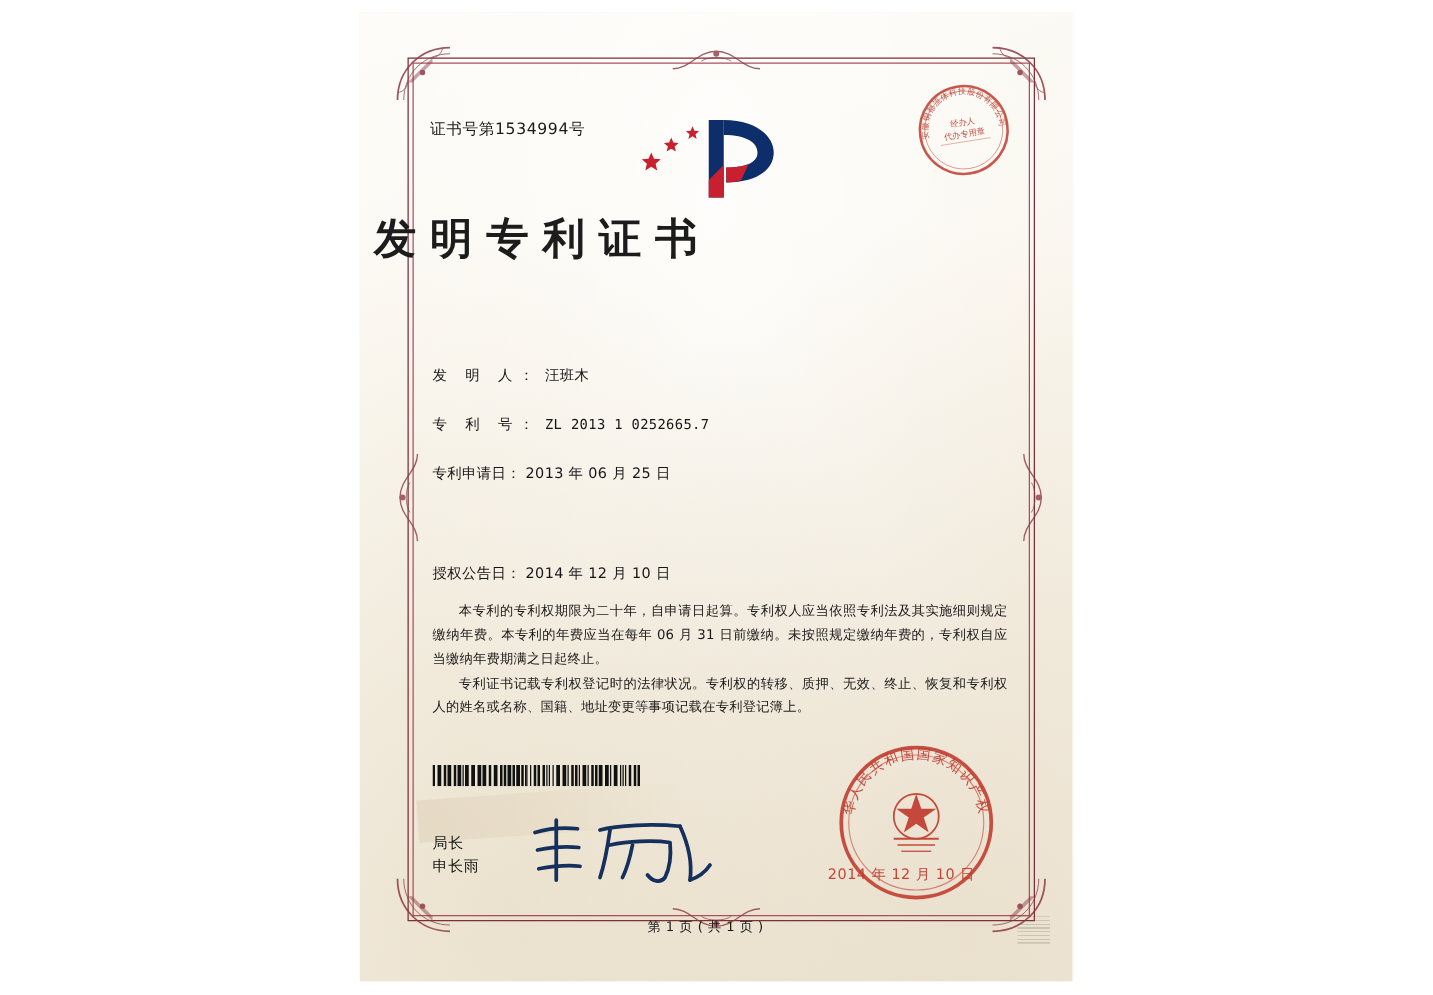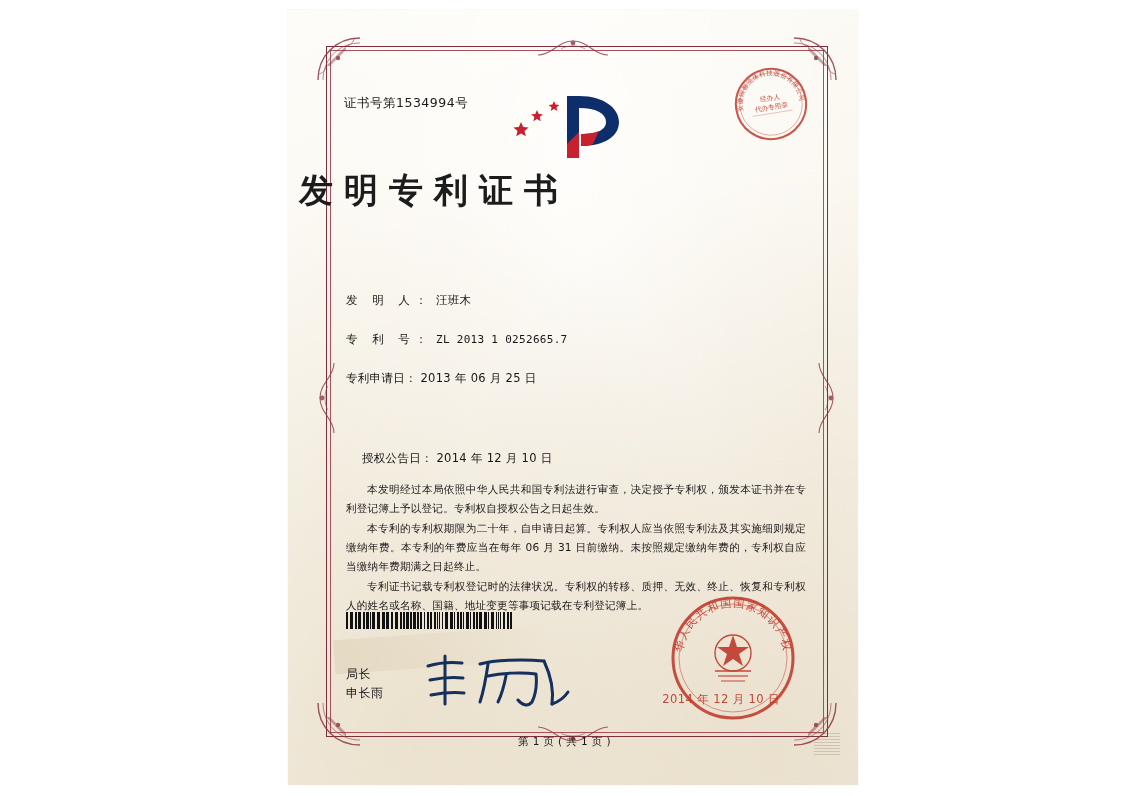--- a/index.html
+++ b/index.html
@@ -140,21 +140,21 @@
     display: inline-block;
     letter-spacing: 0.3px;
   }
   .field.sp .lbl { letter-spacing: 5.5px; }
 
   #f-title   { top: 242px; }
   #f-inventor{ top: 283px; }
   #f-patno   { top: 322px; }
   #f-appdate { top: 361px; }
   #f-owner   { top: 404px; }
-  #f-grant   { top: 441px; margin-left: 16px; }
+  #f-grant   { top: 441px; }
 
   .mono { font-family: "DejaVu Sans Mono", monospace; font-size: 11px; letter-spacing: 0.2px; }
 
   
   #body-text {
     position: absolute;
     left: 58px;
     right: 52px;
     top: 470px;
     font-family: "DejaVu Sans", sans-serif;
@@ -364,21 +364,20 @@
   <div class="field" id="f-appdate">
     <span class="lbl">专利申请日：</span>
     <span class="val">2013 年 06 月 25 日</span>
   </div>
   <div class="field" id="f-grant">
     <span class="lbl">授权公告日：</span>
     <span class="val">2014 年 12 月 10 日</span>
   </div>
 
   <div id="body-text">
-    <p>本发明经过本局依照中华人民共和国专利法进行审查，决定授予专利权，颁发本证书并在专利登记簿上予以登记。专利权自授权公告之日起生效。</p>
     <p>本专利的专利权期限为二十年，自申请日起算。专利权人应当依照专利法及其实施细则规定缴纳年费。本专利的年费应当在每年 06 月 31 日前缴纳。未按照规定缴纳年费的，专利权自应当缴纳年费期满之日起终止。</p>
     <p>专利证书记载专利权登记时的法律状况。专利权的转移、质押、无效、终止、恢复和专利权人的姓名或名称、国籍、地址变更等事项记载在专利登记簿上。</p>
   </div>
 
   <div id="barcode">
       <i style="width: 2px; margin-right: 2px;"></i>
       <i style="width: 3px; margin-right: 2px;"></i>
       <i style="width: 2px; margin-right: 1px;"></i>
       <i style="width: 3px; margin-right: 2px;"></i>
       <i style="width: 2px; margin-right: 1px;"></i>

